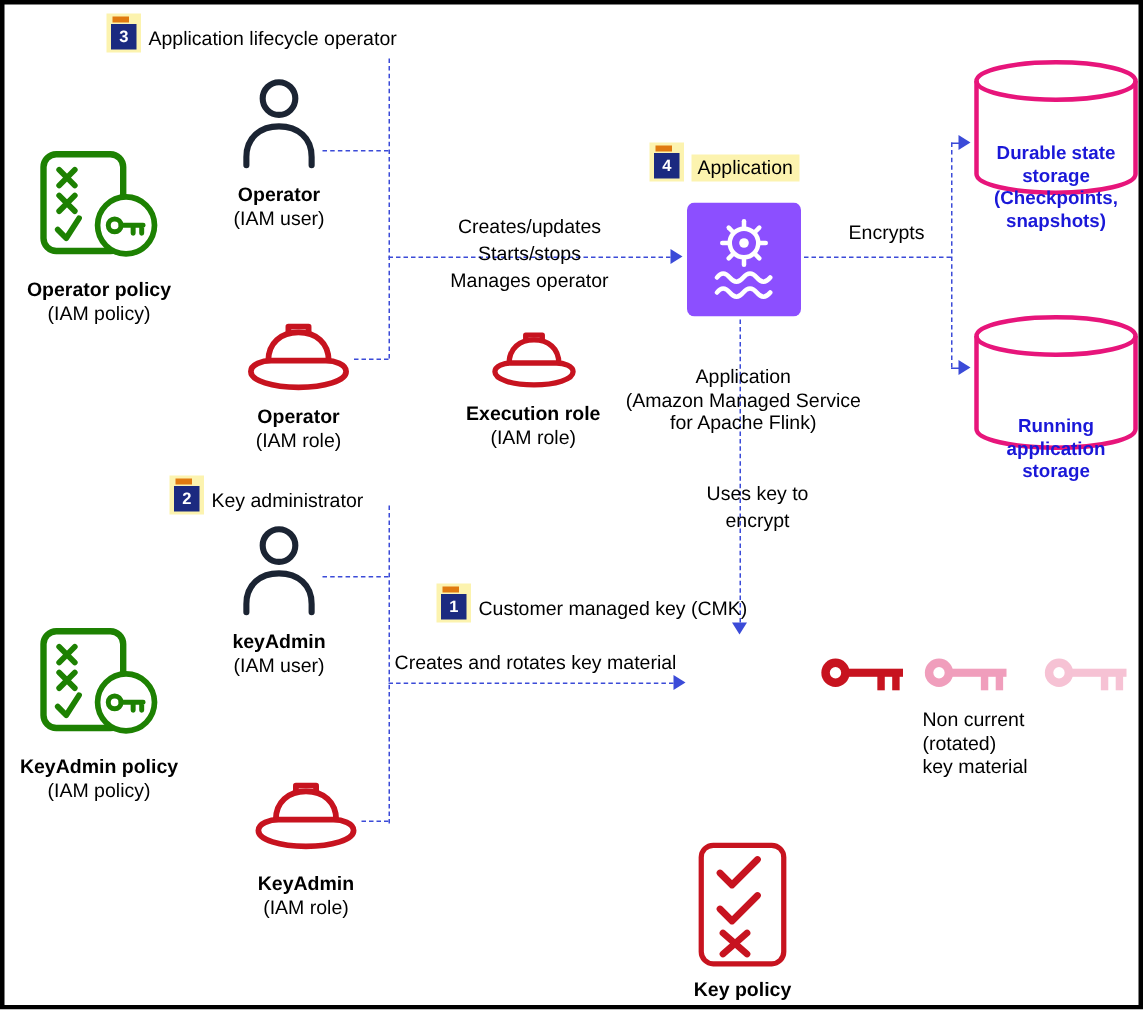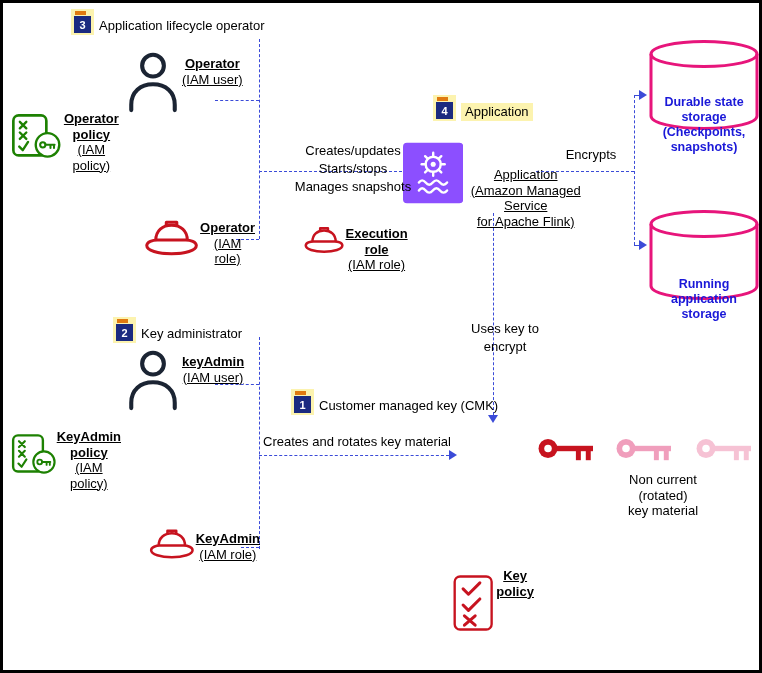--- a/index.html
+++ b/index.html
@@ -6,21 +6,21 @@
   .canvas{position:relative;width:762px;height:673px;border:3px solid #000;box-sizing:border-box;background:#fff;overflow:hidden;}
 
   
   .hline{position:absolute;height:0;border-top:1px dashed #3b4bd8;z-index:1;}
   .vline{position:absolute;width:0;border-left:1px dashed #3b4bd8;z-index:1;}
   .ar{position:absolute;width:0;height:0;z-index:1;}
   .ar.right{border-top:5px solid transparent;border-bottom:5px solid transparent;border-left:8px solid #3b4bd8;}
   .ar.down{border-left:5px solid transparent;border-right:5px solid transparent;border-top:8px solid #3b4bd8;}
 
   
-  .node{position:absolute;display:flex;flex-direction:row;align-items:flex-start;z-index:2;text-decoration:underline;}
+  .node{position:absolute;display:flex;flex-direction:column;align-items:center;z-index:2;}
   .node-label{text-align:center;font-size:13px;line-height:15.5px;margin-top:7px;}
   .t{font-weight:bold;}
   .pre{white-space:pre-line;margin-top:32px;}
 
   
   .callout{position:absolute;display:flex;align-items:flex-end;gap:5px;z-index:3;}
   .badge{background:#fcf3af;padding:2px 3px 2px 3px;}
   .badge-bar{width:11px;height:4px;background:#e07a10;margin:0 0 1px 1px;}
   .badge-num{width:17px;height:17px;background:#1b2a80;color:#fff;font-weight:bold;font-size:11px;display:flex;align-items:center;justify-content:center;}
   .callout-label{font-size:13px;padding-bottom:2px;}
@@ -90,21 +90,21 @@
   <div class="callout" style="left:288px;top:386px">
     <div class="badge">
       <div class="badge-bar"></div>
       <div class="badge-num">1</div>
     </div>
     <div class="callout-label">Customer managed key (CMK)</div>
   </div>
 
   <div class="edge-label pre" style="left:282px;top:107px;width:136px">Creates/updates
 Starts/stops
-Manages snapshots</div>
+Manages operator</div>
   <div class="edge-label" style="left:546px;top:143px;width:84px">Encrypts</div>
   <div class="edge-label" style="left:248px;top:430px;width:212px">Creates and rotates key material</div>
   <div class="edge-label pre" style="left:452px;top:285px;width:100px">Uses key to
 encrypt</div>
 
   <div class="node" style="left:121px;top:46px;width:124px">
     <svg width="58" height="66" viewBox="0 0 64 72">
       <circle cx="32" cy="18" r="12" fill="none" stroke="#1b2433" stroke-width="4.5"></circle>
       <path d="M8 67 L8 61 C8 47 18 38.5 32 38.5 C46 38.5 56 47 56 61 L56 67" fill="none" stroke="#1b2433" stroke-width="4.5" stroke-linecap="round"></path>
     </svg>
@@ -258,21 +258,21 @@
         <rect x="54" y="17" width="5.5" height="11" fill="#f09ebc"></rect>
       </svg>
       <svg width="58" height="27" viewBox="0 0 64 30">
         <circle cx="12" cy="15" r="10.5" fill="#f6c2d4"></circle>
         <circle cx="12" cy="15" r="4.2" fill="#ffffff"></circle>
         <rect x="21" y="12" width="41" height="6" fill="#f6c2d4"></rect>
         <rect x="43" y="17" width="5.5" height="11" fill="#f6c2d4"></rect>
         <rect x="54" y="17" width="5.5" height="11" fill="#f6c2d4"></rect>
       </svg>
     </div>
-    <div class="node-label pre" style="width:96px;margin-top:10px;text-align:center">Non current
+    <div class="node-label pre" style="width:96px;margin-top:10px;text-align:left">Non current
 (rotated)
 key material</div>
   </div>
 
   <div class="node" style="left:450px;top:558px;width:84px">
     <svg width="60" height="84" viewBox="0 0 60 84">
       <rect x="2.5" y="2.5" width="55" height="79" rx="8" fill="none" stroke="#c7131f" stroke-width="3.5"></rect>
       <path d="M15 21 L23 29 L40 12" fill="none" stroke="#c7131f" stroke-width="4.5" stroke-linecap="round" stroke-linejoin="round"></path>
       <path d="M15 45 L23 53 L40 36" fill="none" stroke="#c7131f" stroke-width="4.5" stroke-linecap="round" stroke-linejoin="round"></path>
       <path d="M17 61 L33 75 M33 61 L17 75" fill="none" stroke="#c7131f" stroke-width="4.5" stroke-linecap="round"></path>

